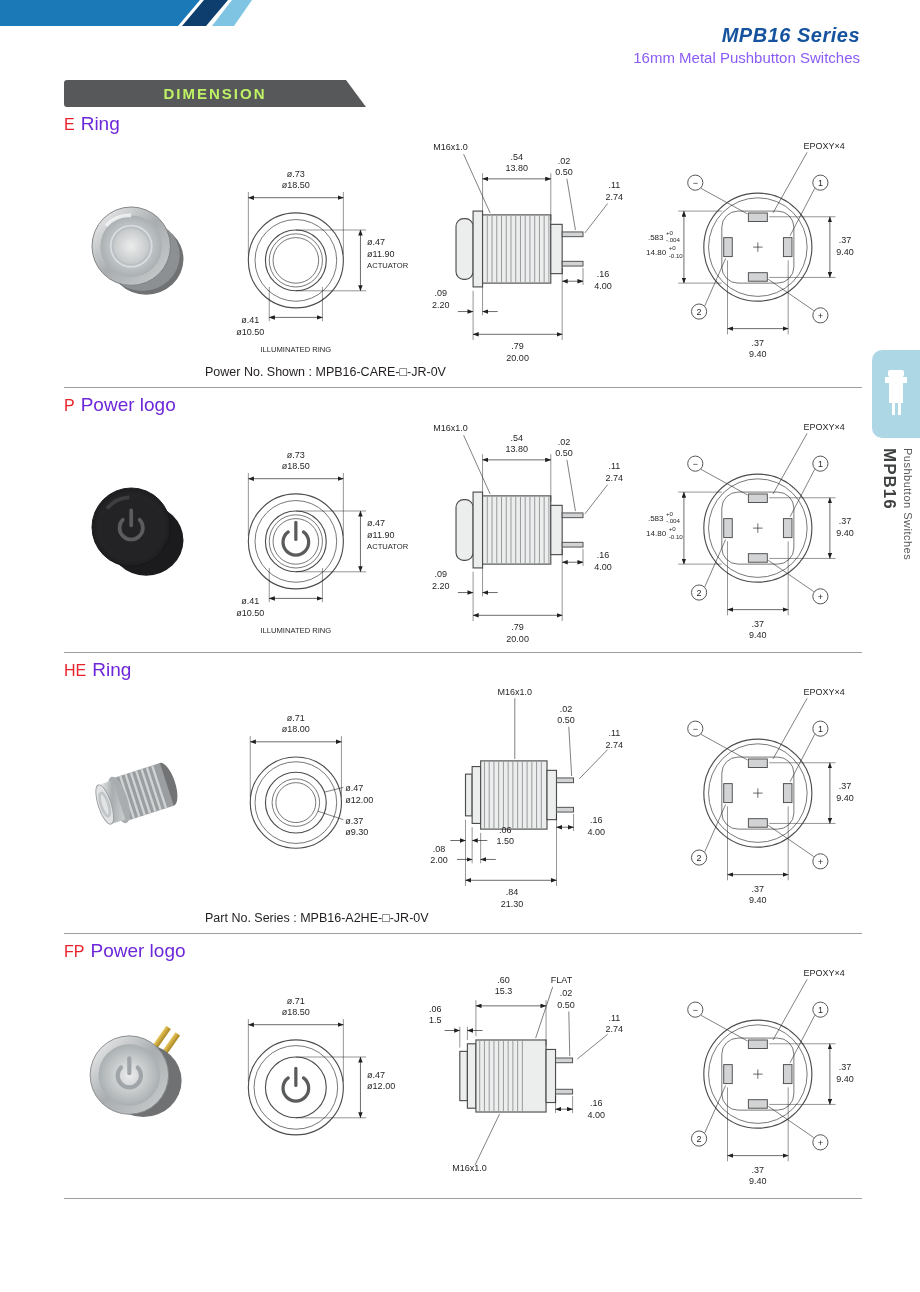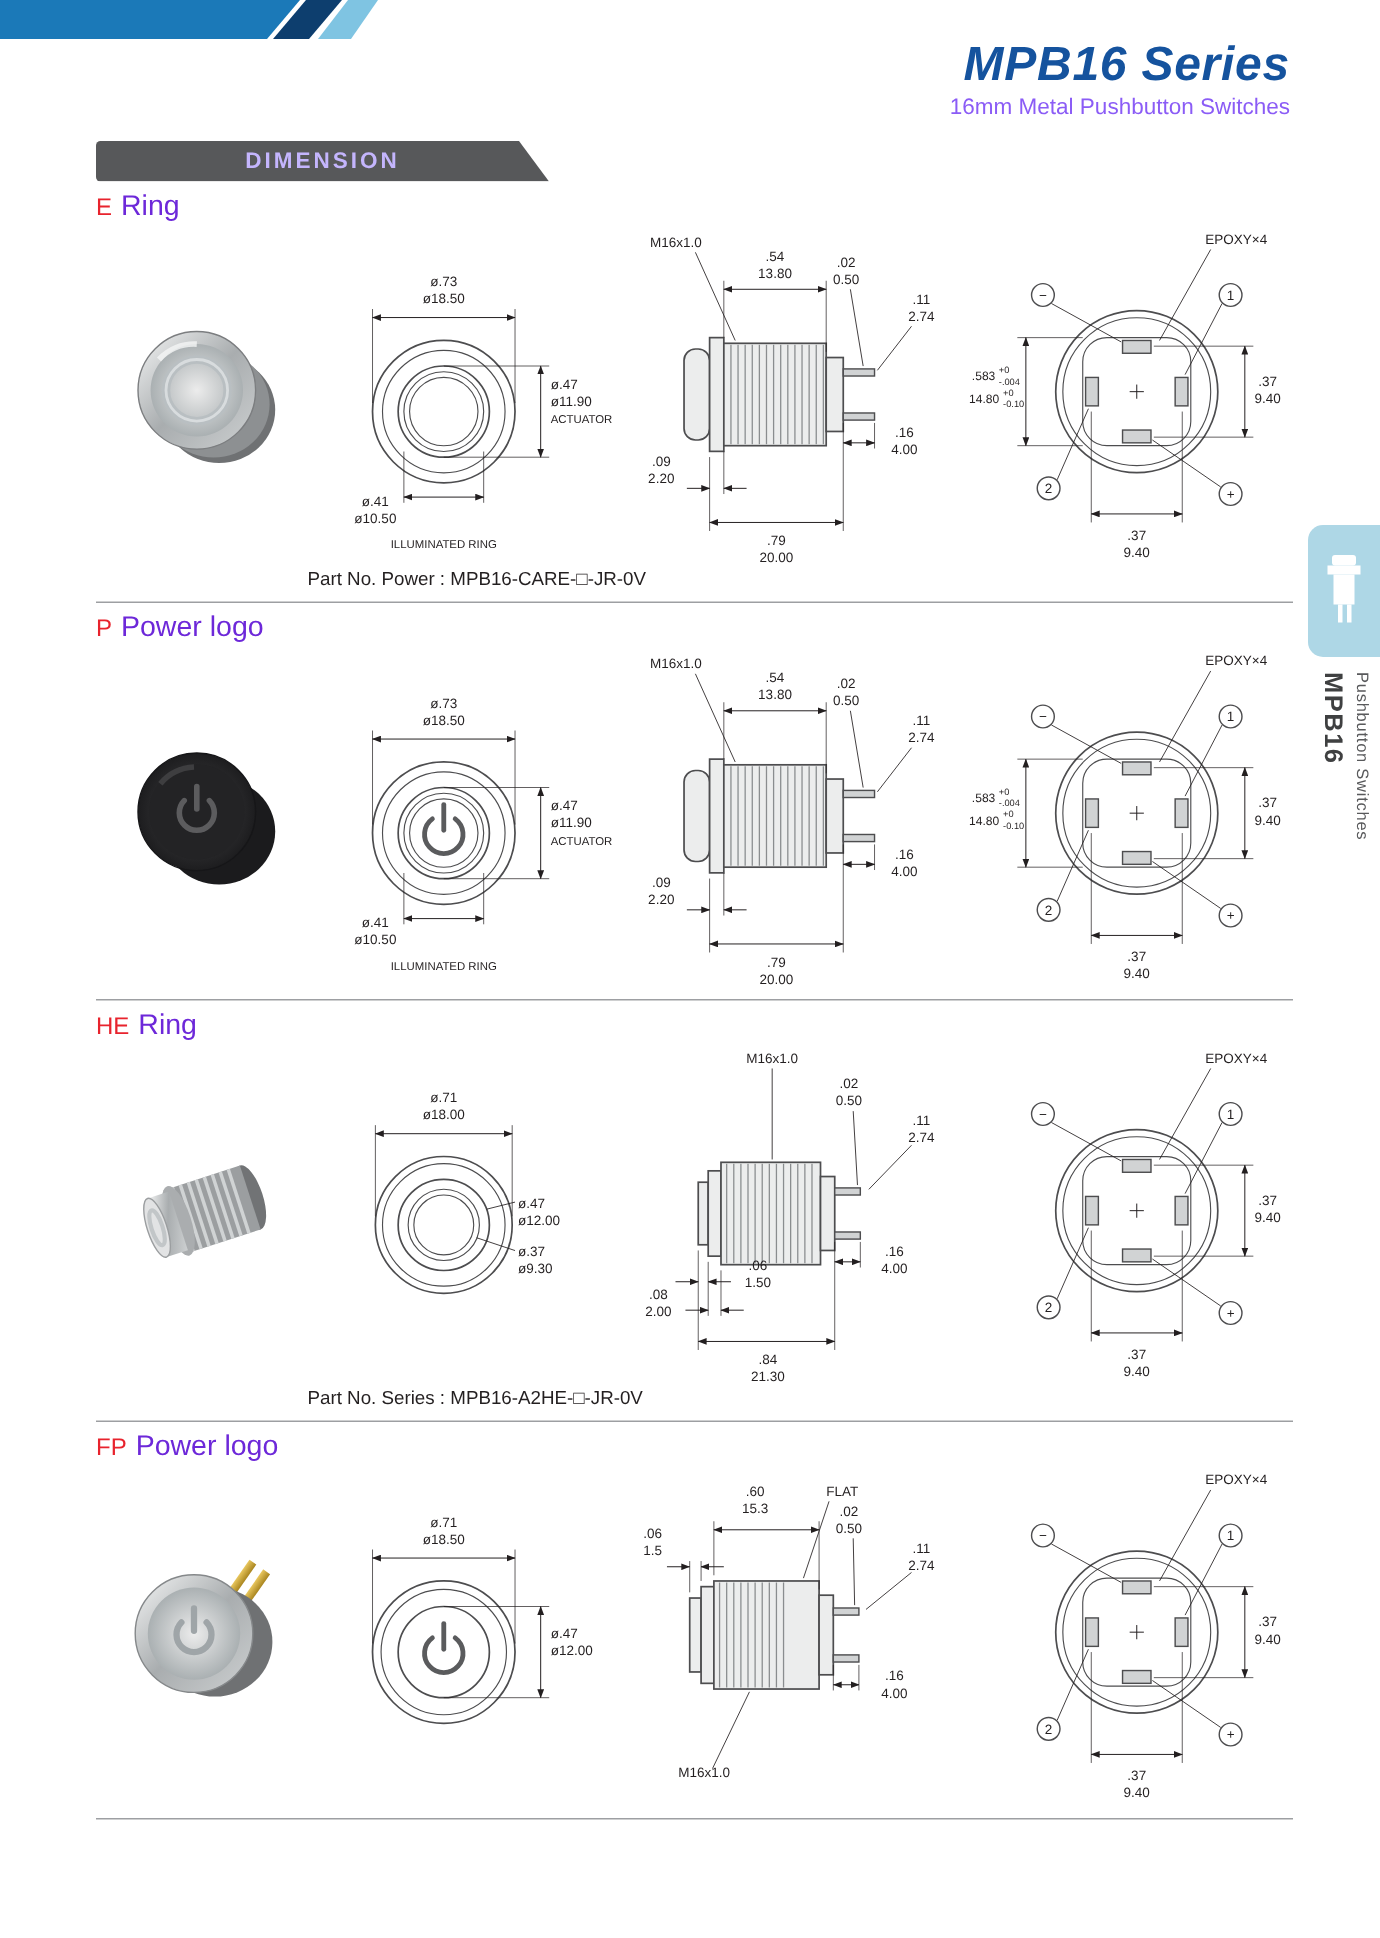--- a/index.html
+++ b/index.html
@@ -1,22 +1,22 @@
 <!DOCTYPE html>
 <html><head>
 <meta charset="utf-8">
 <style>
   *{margin:0;padding:0;box-sizing:border-box}
   body{background:#e9e9e9;font-family:"Liberation Sans",sans-serif}
   .page{position:relative;width:920px;height:1292px;background:#ffffff;overflow:hidden;margin:0 auto}
   .banner{position:absolute;top:0;left:0}
   .hdr{padding:24px 60px 0 0;text-align:right}
-  .title{font-size:32px;font-weight:bold;font-style:italic;color:#15539e;letter-spacing:.5px}
+  .title{font-size:20px;font-weight:bold;font-style:italic;color:#15539e;letter-spacing:.5px}
   .subtitle{font-size:15px;color:#8b5cf6;margin-top:2px}
-  .dimbar{margin:14px 0 0 64px;width:302px;height:27px;background:#57585a;color:#c4b5fd;font-weight:bold;
+  .dimbar{margin:14px 0 0 64px;width:302px;height:27px;background:#57585a;color:#bef264;font-weight:bold;
           font-size:15px;letter-spacing:2px;display:flex;align-items:center;justify-content:center;
           clip-path:polygon(0 0,282px 0,302px 27px,0 27px);border-radius:3px 0 0 3px}
   .section{margin-top:6px}
   .seclabel{padding-left:64px;height:22px;display:flex;align-items:baseline;gap:6px}
   .code{color:#e8232d;font-size:16px}
   .secname{color:#6d28d9;font-size:19px}
   .drawings{display:flex;align-items:center;gap:8px;padding-left:64px}
   .partno{padding-left:205px;font-size:12.5px;color:#231f20;margin-top:2px}
   .rule{border:none;border-top:1px solid #9d9fa2;margin:8px 58px 0 64px}
   svg text{font-family:"Liberation Sans",sans-serif;font-size:9.5px;fill:#231f20;text-anchor:middle}
@@ -263,21 +263,21 @@
           <line class="dl" x1="40" y1="80" x2="40" y2="156" marker-start="url(#mS)" marker-end="url(#mE)"></line>
           <text class="ts f85" x="2" y="110">.583</text>
           <text class="ts f6" x="21" y="105">+0</text>
           <text class="ts f6" x="21" y="113">-.004</text>
           <text class="ts f85" x="0" y="126">14.80</text>
           <text class="ts f6" x="24" y="121">+0</text>
           <text class="ts f6" x="24" y="129">-0.10</text>
         </g>
       </svg>
     </div>
-    <div class="partno">Part No. Power : MPB16-CARE-□-JR-0V</div>
+    <div class="partno">Power No. Shown : MPB16-CARE-□-JR-0V</div>
   </section>
   <hr class="rule">
 
   <section class="section">
     <div class="seclabel">
       <span class="code">P</span>
       <span class="secname">Power logo</span>
     </div>
     <div class="drawings">
 

